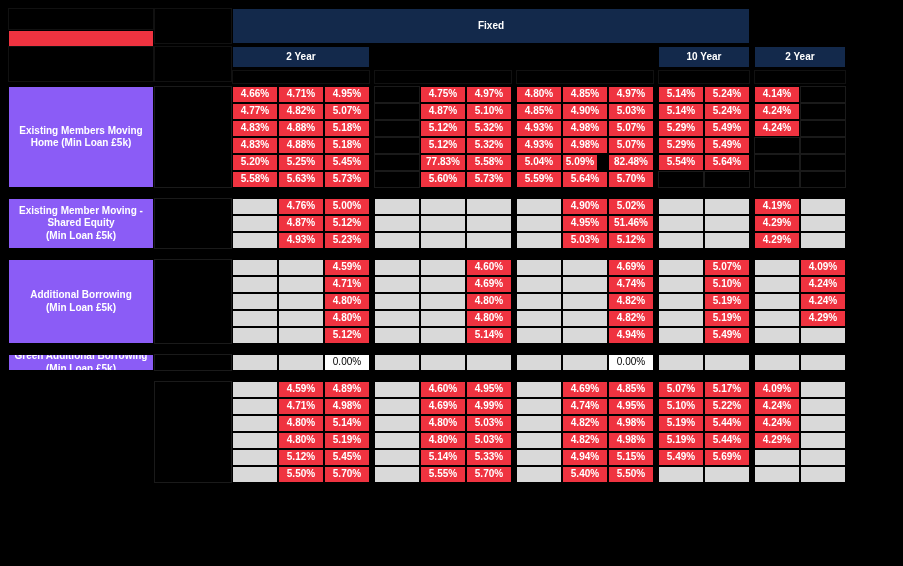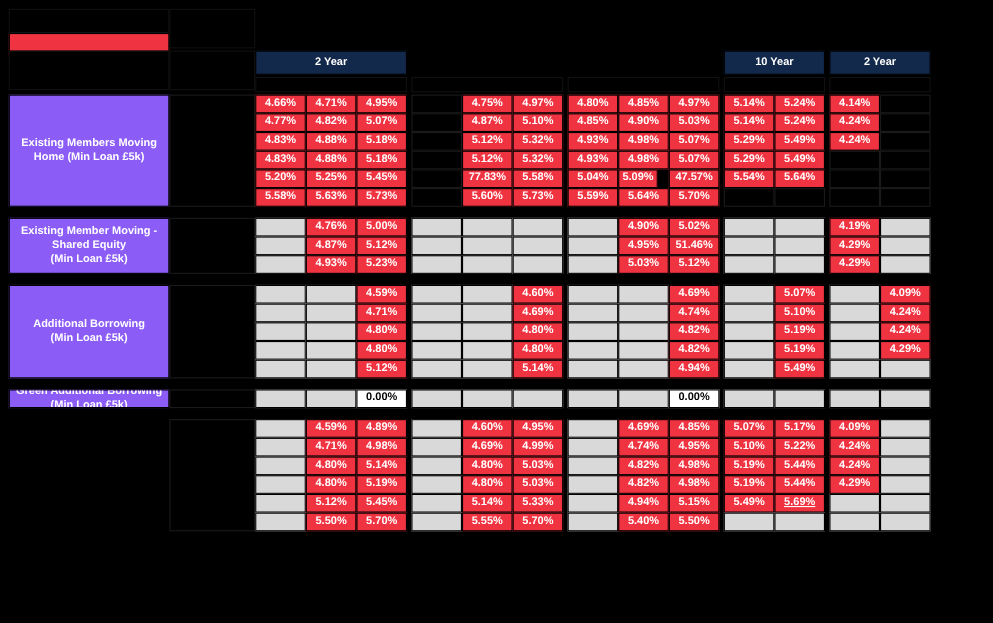--- a/index.html
+++ b/index.html
@@ -8,29 +8,30 @@
 
   .cell{position:absolute;box-sizing:border-box;display:flex;align-items:center;justify-content:center;
         font-size:10px;line-height:1.05;text-align:center;overflow:hidden;}
 
   .hdr{background:#13294b;color:#fff;font-weight:bold;font-size:10px;border:1px solid #000;}
   .hdr-sub{background:#13294b;color:#fff;font-weight:bold;font-size:10px;border:1px solid #000;}
   .rowlabel{background:#8b5cf6;color:#fff;font-weight:bold;font-size:10px;border:1px solid #000;
             padding:2px 3px;line-height:1.25;}
   .rate{background:#ef3340;color:#fff;font-weight:bold;font-size:10px;border:1px solid #000;}
   .blank-grey{background:#d9d9d9;border:1px solid #000;}
-  .blank-white{background:#ffffff;color:#000;font-weight:bold;font-size:10px;border:1px solid #000;}
+  .blank-white{background:#ffffff;color:#000;font-weight:normal;font-size:10px;border:1px solid #000;}
   .blank-black{background:#000;border:1px solid #1a1a1a;}
   .redbar{background:#ef3340;border:1px solid #000;}
   .blacknav{background:#000;border:1px solid #111;}
 </style>
 </head>
 <body>
 
 <div id="sheet">
+    <div class="cell hdr" style="left: 232px; top: 8px; width: 518px; height: 36px;">Fixed</div>
     <div class="cell redbar" style="left: 8px; top: 30px; width: 146px; height: 22px;"></div>
     <div class="cell blacknav" style="left: 8px; top: 8px; width: 146px; height: 22px;"></div>
     <div class="cell blacknav" style="left: 154px; top: 8px; width: 78px; height: 36px;"></div>
     <div class="cell hdr-sub" style="left: 232px; top: 46px; width: 138px; height: 22px;">2 Year</div>
     <div class="cell hdr-sub" style="left: 658px; top: 46px; width: 92px; height: 22px;">10 Year</div>
     <div class="cell hdr-sub" style="left: 754px; top: 46px; width: 92px; height: 22px;">2 Year</div>
     <div class="cell blacknav" style="left: 232px; top: 70px; width: 138px; height: 14px;"></div>
     <div class="cell blacknav" style="left: 374px; top: 70px; width: 138px; height: 14px;"></div>
     <div class="cell blacknav" style="left: 516px; top: 70px; width: 138px; height: 14px;"></div>
     <div class="cell blacknav" style="left: 658px; top: 70px; width: 92px; height: 14px;"></div>
@@ -95,21 +96,21 @@
     <div class="cell blank-black" style="left: 754px; top: 137px; width: 46px; height: 17px;"></div>
     <div class="cell blank-black" style="left: 800px; top: 137px; width: 46px; height: 17px;"></div>
     <div class="cell rate" style="left: 232px; top: 154px; width: 46px; height: 17px;">5.20%</div>
     <div class="cell rate" style="left: 278px; top: 154px; width: 46px; height: 17px;">5.25%</div>
     <div class="cell rate" style="left: 324px; top: 154px; width: 46px; height: 17px;">5.45%</div>
     <div class="cell blank-black" style="left: 374px; top: 154px; width: 46px; height: 17px;"></div>
     <div class="cell rate" style="left: 420px; top: 154px; width: 46px; height: 17px;">77.83%</div>
     <div class="cell rate" style="left: 466px; top: 154px; width: 46px; height: 17px;">5.58%</div>
     <div class="cell rate" style="left: 516px; top: 154px; width: 46px; height: 17px;">5.04%</div>
     <div class="cell rate" style="left: 562px; top: 154px; width: 36px; height: 17px;">5.09%</div>
-    <div class="cell rate" style="left: 608px; top: 154px; width: 46px; height: 17px;">47.57%</div>
+    <div class="cell rate" style="left: 608px; top: 154px; width: 46px; height: 17px;">82.48%</div>
     <div class="cell rate" style="left: 658px; top: 154px; width: 46px; height: 17px;">5.54%</div>
     <div class="cell rate" style="left: 704px; top: 154px; width: 46px; height: 17px;">5.64%</div>
     <div class="cell blank-black" style="left: 754px; top: 154px; width: 46px; height: 17px;"></div>
     <div class="cell blank-black" style="left: 800px; top: 154px; width: 46px; height: 17px;"></div>
     <div class="cell rate" style="left: 232px; top: 171px; width: 46px; height: 17px;">5.58%</div>
     <div class="cell rate" style="left: 278px; top: 171px; width: 46px; height: 17px;">5.63%</div>
     <div class="cell rate" style="left: 324px; top: 171px; width: 46px; height: 17px;">5.73%</div>
     <div class="cell blank-black" style="left: 374px; top: 171px; width: 46px; height: 17px;"></div>
     <div class="cell rate" style="left: 420px; top: 171px; width: 46px; height: 17px;">5.60%</div>
     <div class="cell rate" style="left: 466px; top: 171px; width: 46px; height: 17px;">5.73%</div>
@@ -309,21 +310,21 @@
     <div class="cell blank-grey" style="left: 232px; top: 449px; width: 46px; height: 17px;"></div>
     <div class="cell rate" style="left: 278px; top: 449px; width: 46px; height: 17px;">5.12%</div>
     <div class="cell rate" style="left: 324px; top: 449px; width: 46px; height: 17px;">5.45%</div>
     <div class="cell blank-grey" style="left: 374px; top: 449px; width: 46px; height: 17px;"></div>
     <div class="cell rate" style="left: 420px; top: 449px; width: 46px; height: 17px;">5.14%</div>
     <div class="cell rate" style="left: 466px; top: 449px; width: 46px; height: 17px;">5.33%</div>
     <div class="cell blank-grey" style="left: 516px; top: 449px; width: 46px; height: 17px;"></div>
     <div class="cell rate" style="left: 562px; top: 449px; width: 46px; height: 17px;">4.94%</div>
     <div class="cell rate" style="left: 608px; top: 449px; width: 46px; height: 17px;">5.15%</div>
     <div class="cell rate" style="left: 658px; top: 449px; width: 46px; height: 17px;">5.49%</div>
-    <div class="cell rate" style="left: 704px; top: 449px; width: 46px; height: 17px; text-decoration: underline;">5.69%</div>
+    <div class="cell rate" style="left: 704px; top: 449px; width: 46px; height: 17px;">5.69%</div>
     <div class="cell blank-grey" style="left: 754px; top: 449px; width: 46px; height: 17px;"></div>
     <div class="cell blank-grey" style="left: 800px; top: 449px; width: 46px; height: 17px;"></div>
     <div class="cell blank-grey" style="left: 232px; top: 466px; width: 46px; height: 17px;"></div>
     <div class="cell rate" style="left: 278px; top: 466px; width: 46px; height: 17px;">5.50%</div>
     <div class="cell rate" style="left: 324px; top: 466px; width: 46px; height: 17px;">5.70%</div>
     <div class="cell blank-grey" style="left: 374px; top: 466px; width: 46px; height: 17px;"></div>
     <div class="cell rate" style="left: 420px; top: 466px; width: 46px; height: 17px;">5.55%</div>
     <div class="cell rate" style="left: 466px; top: 466px; width: 46px; height: 17px;">5.70%</div>
     <div class="cell blank-grey" style="left: 516px; top: 466px; width: 46px; height: 17px;"></div>
     <div class="cell rate" style="left: 562px; top: 466px; width: 46px; height: 17px;">5.40%</div>

